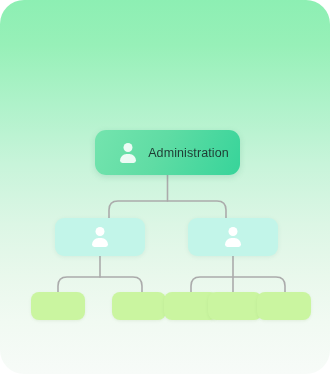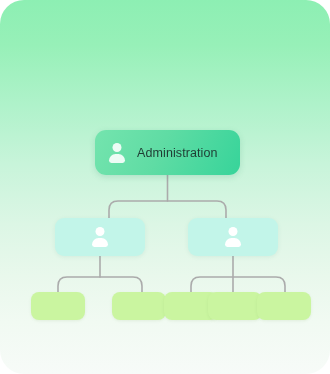--- a/index.html
+++ b/index.html
@@ -51,20 +51,21 @@
   
   .node-root {
     left: 95px;
     top: 130px;
     width: 145px;
     height: 45px;
     border-radius: 11px;
     background: linear-gradient(115deg, #74E4AE 0%, #5FDCA4 45%, #37D49A 100%);
     box-shadow: 0 2px 6px rgba(40, 140, 100, 0.18);
     padding-left: 11px;
+    justify-content: center;
   }
   .node-root .node-label {
     color: #1F3B33;
     font-size: 12.5px;
     letter-spacing: 0.1px;
     margin-left: 9px;
     white-space: nowrap;
   }
 
   

